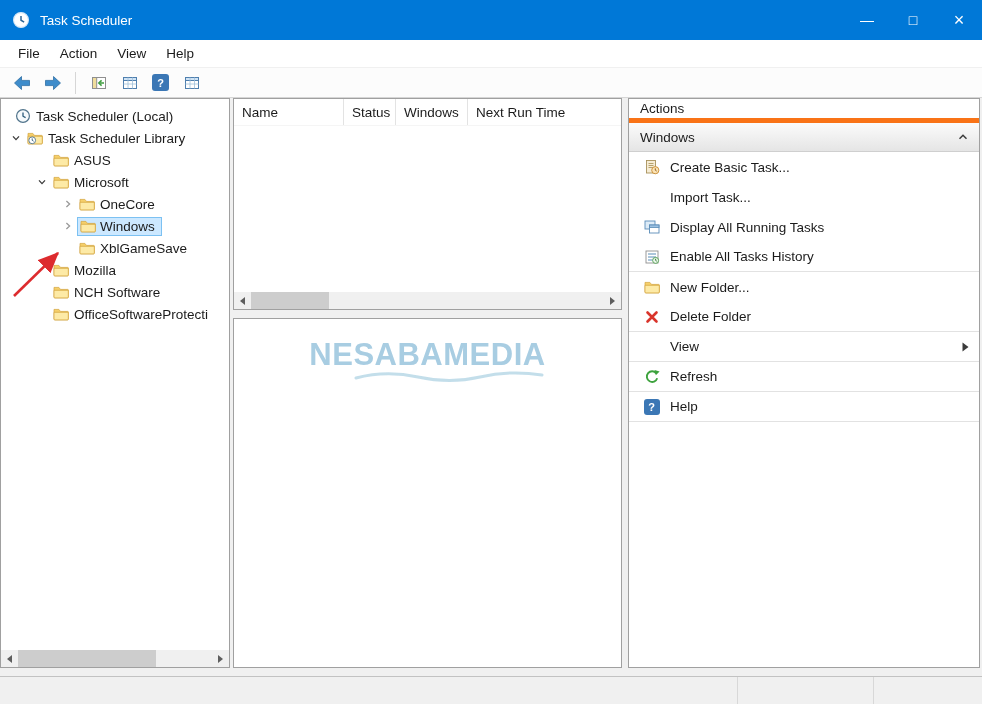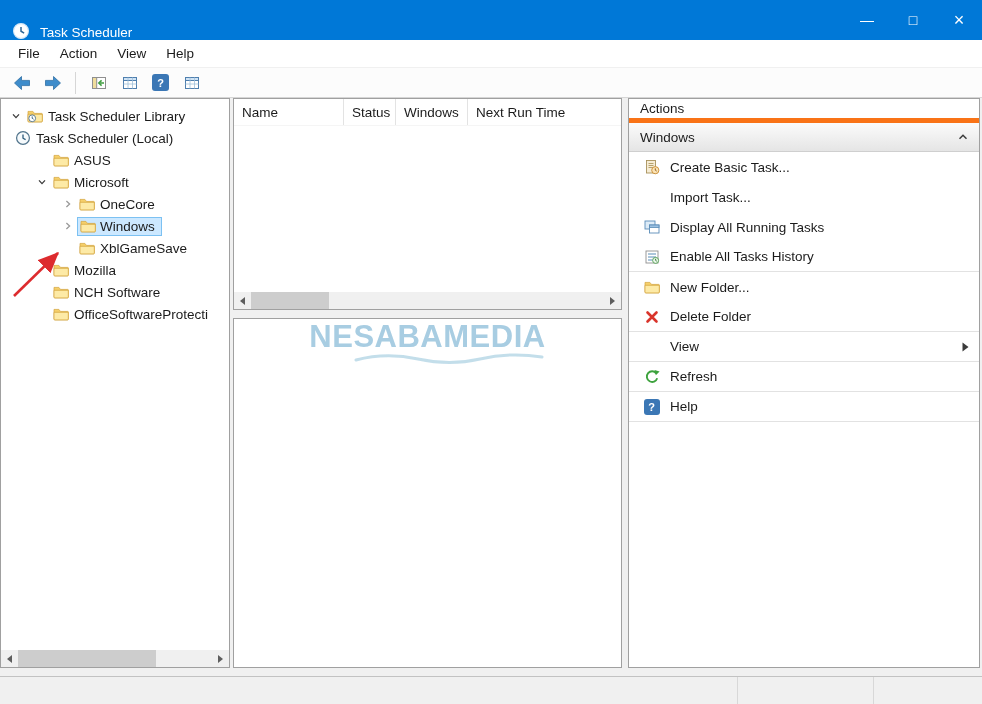--- a/index.html
+++ b/index.html
@@ -5,21 +5,21 @@
   html,body{margin:0;padding:0}
   body{
     width:982px;height:704px;position:relative;overflow:hidden;
     font-family:"Liberation Sans","DejaVu Sans",sans-serif;
     background:#fff;color:#1b1b1b;
   }
   svg{display:block}
 
   
   .titlebar{position:absolute;top:0;left:0;right:0;height:40px;background:#0078d7;
-    display:flex;align-items:flex-end;color:#fff}
+    display:flex;align-items:center;color:#fff}
   .tb-icon{margin:0 10px 0 12px}
   .tb-title{font-size:13.5px}
   .tb-controls{margin-left:auto;display:flex;height:100%}
   .tb-btn{width:46px;height:100%;display:flex;align-items:center;justify-content:center;
     font-size:14px;cursor:default;user-select:none}
 
   
   .menubar{position:absolute;top:40px;left:0;right:0;height:28px;background:#fff;
     display:flex;align-items:center;padding-left:8px;border-bottom:1px solid #f0f0f0;box-sizing:border-box}
   .menu-item{padding:0 10px;font-size:13.5px;height:100%;display:flex;align-items:center}
@@ -64,21 +64,21 @@
   .tri-l{width:0;height:0;border-top:4px solid transparent;border-bottom:4px solid transparent;border-right:5px solid #5e5e5e}
   .tri-r{width:0;height:0;border-top:4px solid transparent;border-bottom:4px solid transparent;border-left:5px solid #5e5e5e}
 
   
   .list-header{display:flex;height:26px;border-bottom:1px solid #f5f5f5}
   .col{display:flex;align-items:center;padding-left:8px;font-size:13.5px;
     border-right:1px solid #e3e3e3;box-sizing:border-box;white-space:nowrap}
   .col.c0{width:110px}.col.c1{width:52px}.col.c2{width:72px}.col.c3{flex:1;border-right:none}
 
   
-  .watermark{text-align:center;font-size:31px;font-weight:800;
+  .watermark{margin-top:18px;text-align:center;font-size:31px;font-weight:800;
     color:#a8cde2;letter-spacing:0.5px;user-select:none}
   .wave{margin:-4px auto 0;opacity:.8}
 
   
   .actions-title{height:24px;display:flex;align-items:center;padding-left:11px;
     font-weight:normal;font-size:13.5px;border-bottom:5px solid #f97316;box-sizing:border-box}
   .section-header{height:29px;display:flex;align-items:center;padding:0 11px;
     background:linear-gradient(#fbfbfb,#e5e5e5);border-bottom:1px solid #cfcfcf;
     font-size:13.5px;box-sizing:border-box}
   .collapse{margin-left:auto}
@@ -223,44 +223,44 @@
       <svg width="16" height="16">
           <use href="#sym-table"></use>
         </svg>
     </div>
   </div>
 
   <div class="workspace">
 
     <div class="pane" id="left-pane">
 
+      <div class="tree-row l0">
+        <span class="ticon">
+            <svg width="16" height="16">
+              <use href="#sym-clock"></use>
+            </svg>
+          </span>
+        <span class="rowbox">
+            <span class="tlabel">Task Scheduler (Local)</span>
+          </span>
+      </div>
+
       <div class="tree-row l1">
         <span class="exp">
             <svg width="10" height="10">
               <use href="#sym-chev-down"></use>
             </svg>
           </span>
         <span class="ticon">
             <svg width="16" height="14">
               <use href="#sym-libfolder"></use>
             </svg>
           </span>
         <span class="rowbox">
             <span class="tlabel">Task Scheduler Library</span>
-          </span>
-      </div>
-
-      <div class="tree-row l0">
-        <span class="ticon">
-            <svg width="16" height="16">
-              <use href="#sym-clock"></use>
-            </svg>
-          </span>
-        <span class="rowbox">
-            <span class="tlabel">Task Scheduler (Local)</span>
           </span>
       </div>
 
       <div class="tree-row l2">
         <span class="exp"></span>
         <span class="ticon">
             <svg width="16" height="14">
               <use href="#sym-folder"></use>
             </svg>
           </span>

